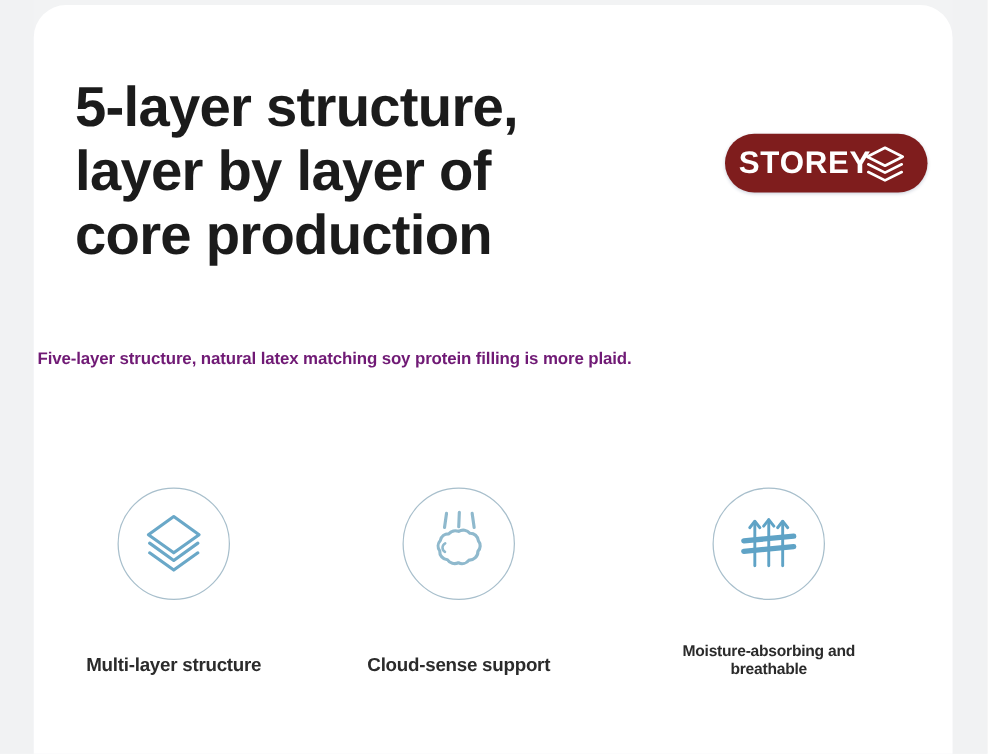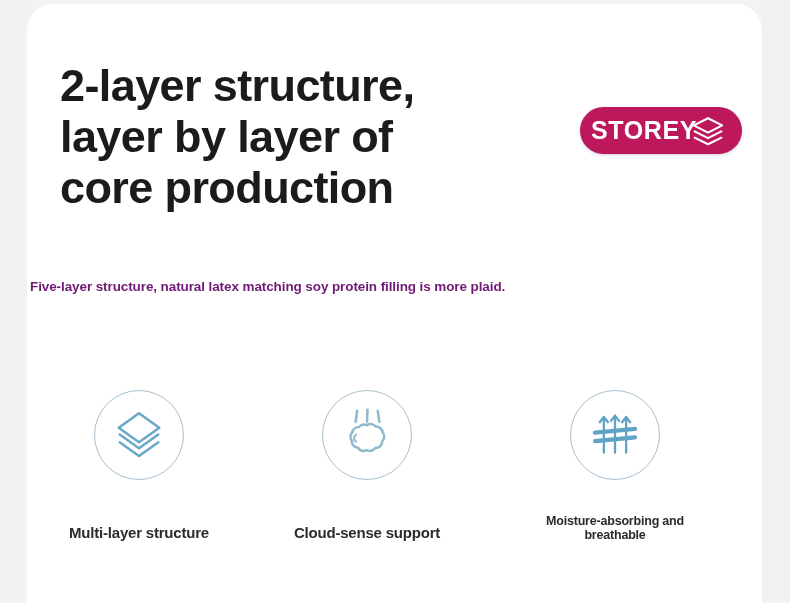--- a/index.html
+++ b/index.html
@@ -68,21 +68,21 @@
     white-space: pre-line;
   }
 
   
   .brand-pill {
     position: absolute;
     left: 553px;
     top: 103px;
     width: 162px;
     height: 47px;
-    background: #be185d;
+    background: #7f1d1d;
     border-radius: 24px;
     display: flex;
     align-items: center;
     justify-content: center;
     gap: 2px;
     box-shadow: 0 1px 3px rgba(20,40,90,0.22);
   }
   .brand-word {
     font-size: 25px;
     font-weight: 700;
@@ -165,21 +165,21 @@
 
 <div class="page">
 
   <div class="gutter-left"></div>
   <div class="gutter-right"></div>
 
   <div class="card">
 
     <div class="hero">
 
-      <h1 class="headline">2-layer structure,
+      <h1 class="headline">5-layer structure,
 layer by layer of
 core production</h1>
 
       <div class="brand-pill">
         <span class="brand-word">STOREY</span>
         <span class="brand-mark">
           <svg viewBox="0 0 36 34" width="36" height="34" aria-hidden="true">
             <g fill="none" stroke="#ffffff" stroke-width="2.1" stroke-linejoin="round" stroke-linecap="round">
               <path d="M18 3.2 L32.2 10.4 L18 17.6 L3.8 10.4 Z"></path>
               <path d="M4.6 16.4 L18 23.1 L31.4 16.4"></path>

